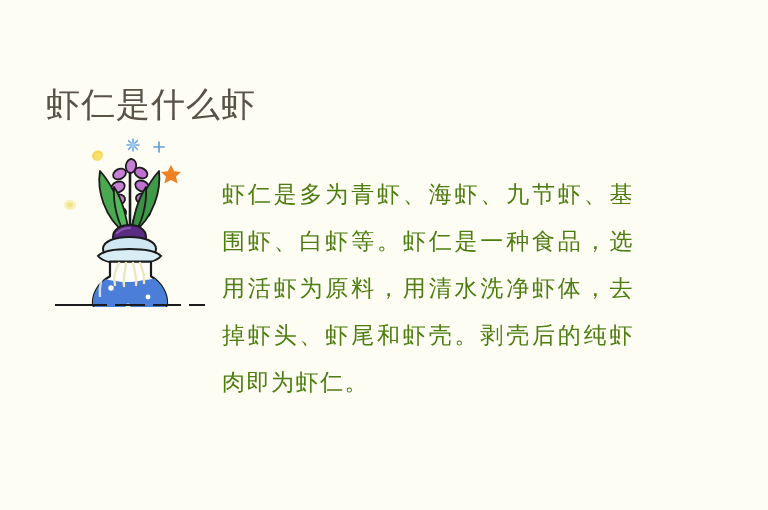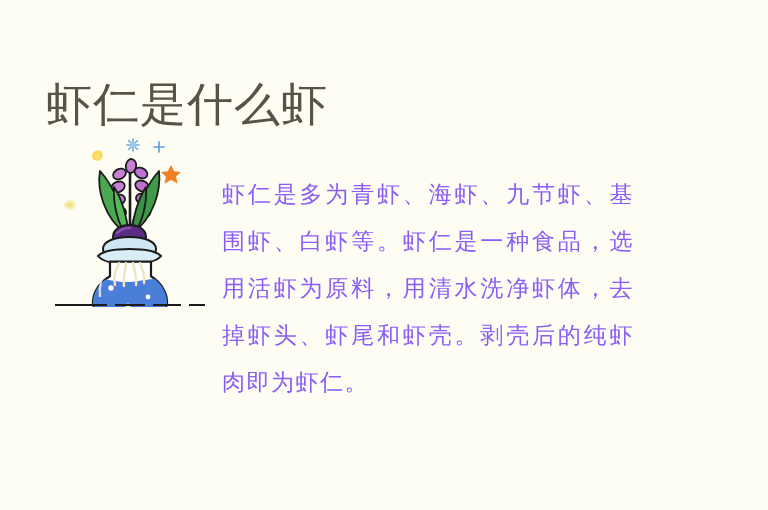--- a/index.html
+++ b/index.html
@@ -17,21 +17,21 @@
     position: relative;
     width: 768px;
     height: 510px;
     background: #fdfdf4;
     box-sizing: border-box;
   }
   .article-title {
     position: absolute;
     left: 46px;
     top: 57px;
-    font-size: 46px;
+    font-size: 34px;
     line-height: 46px;
     letter-spacing: 1px;
     color: #595247;
     font-weight: 400;
     white-space: nowrap;
     font-family: "DejaVu Sans", "Liberation Sans", sans-serif;
     margin-top: 24px;
   }
   .illustration {
     position: absolute;
@@ -45,21 +45,21 @@
     width: 150px;
     height: 182px;
   }
   .article-body {
     position: absolute;
     left: 222px;
     top: 148px;
     width: 412px;
     font-size: 23px;
     line-height: 47px;
-    color: #8b5cf6;
+    color: #4d7c0f;
     text-align: justify;
     text-align-last: left;
     letter-spacing: 1.5px;
     font-family: "DejaVu Serif", "Liberation Serif", serif;
     font-weight: 400;
   }
 </style>
 </head>
 <body>
 

